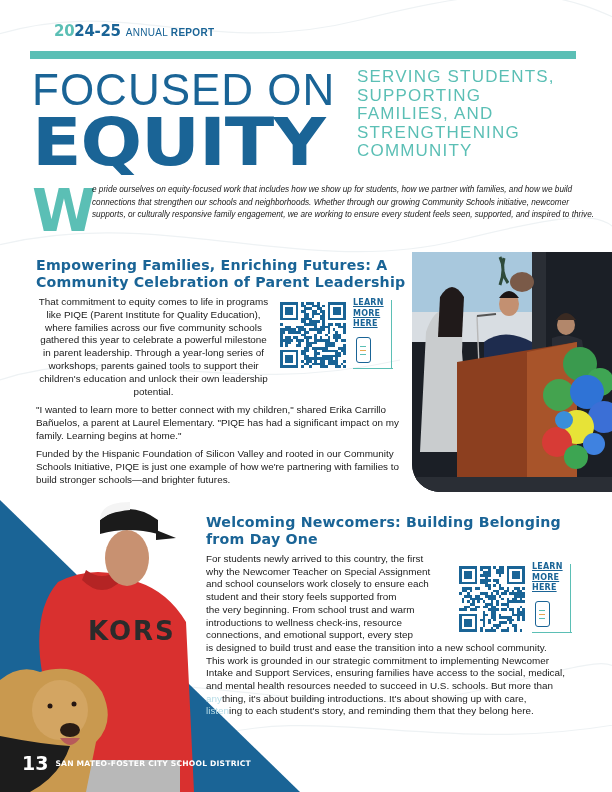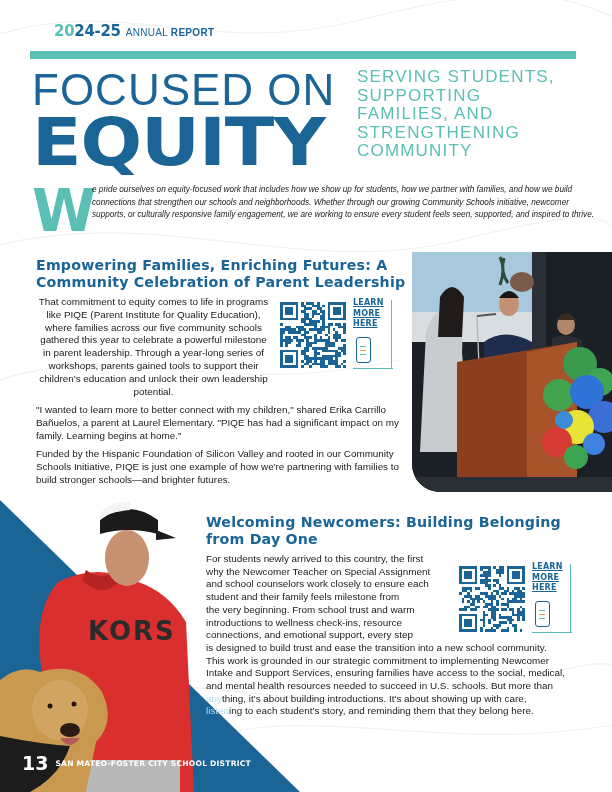--- a/index.html
+++ b/index.html
@@ -443,21 +443,21 @@
     <circle cx="74" cy="214" r="2.5" fill="#241612"></circle>
     <path d="M0 246 q40 8 70 10 q-10 30 -40 46 l-30 0 z" fill="#1c1c1c"></path>
   </svg>
 </div>
 
 <h2 class="h2 s2-heading">Welcoming Newcomers: Building Belonging from Day One</h2>
 <div class="s2-para">
   <span class="ln">For students newly arrived to this country, the first</span>
   <span class="ln">why the Newcomer Teacher on Special Assignment</span>
   <span class="ln">and school counselors work closely to ensure each</span>
-  <span class="ln">student and their family feels milestone from</span>
+  <span class="ln">student and their story feels supported from</span>
   <span class="ln">the very beginning. From school trust and warm</span>
   <span class="ln">introductions to wellness check-ins, resource</span>
   <span class="ln">connections, and emotional support, every step</span>
   <span class="ln">is designed to build trust and ease the transition into a new school community.</span>
   <span class="ln">This work is grounded in our strategic commitment to implementing Newcomer</span>
   <span class="ln">Intake and Support Services, ensuring families have access to the social, medical,</span>
   <span class="ln">and mental health resources needed to succeed in U.S. schools. But more than</span>
   <span class="ln"><span class="lt">any</span><span>thing, it's about building introductions. It's about showing up with care,</span></span>
   <span class="ln"><span class="lt">listen</span><span>ing to each student's story, and reminding them that they belong here.</span></span>
 </div>

